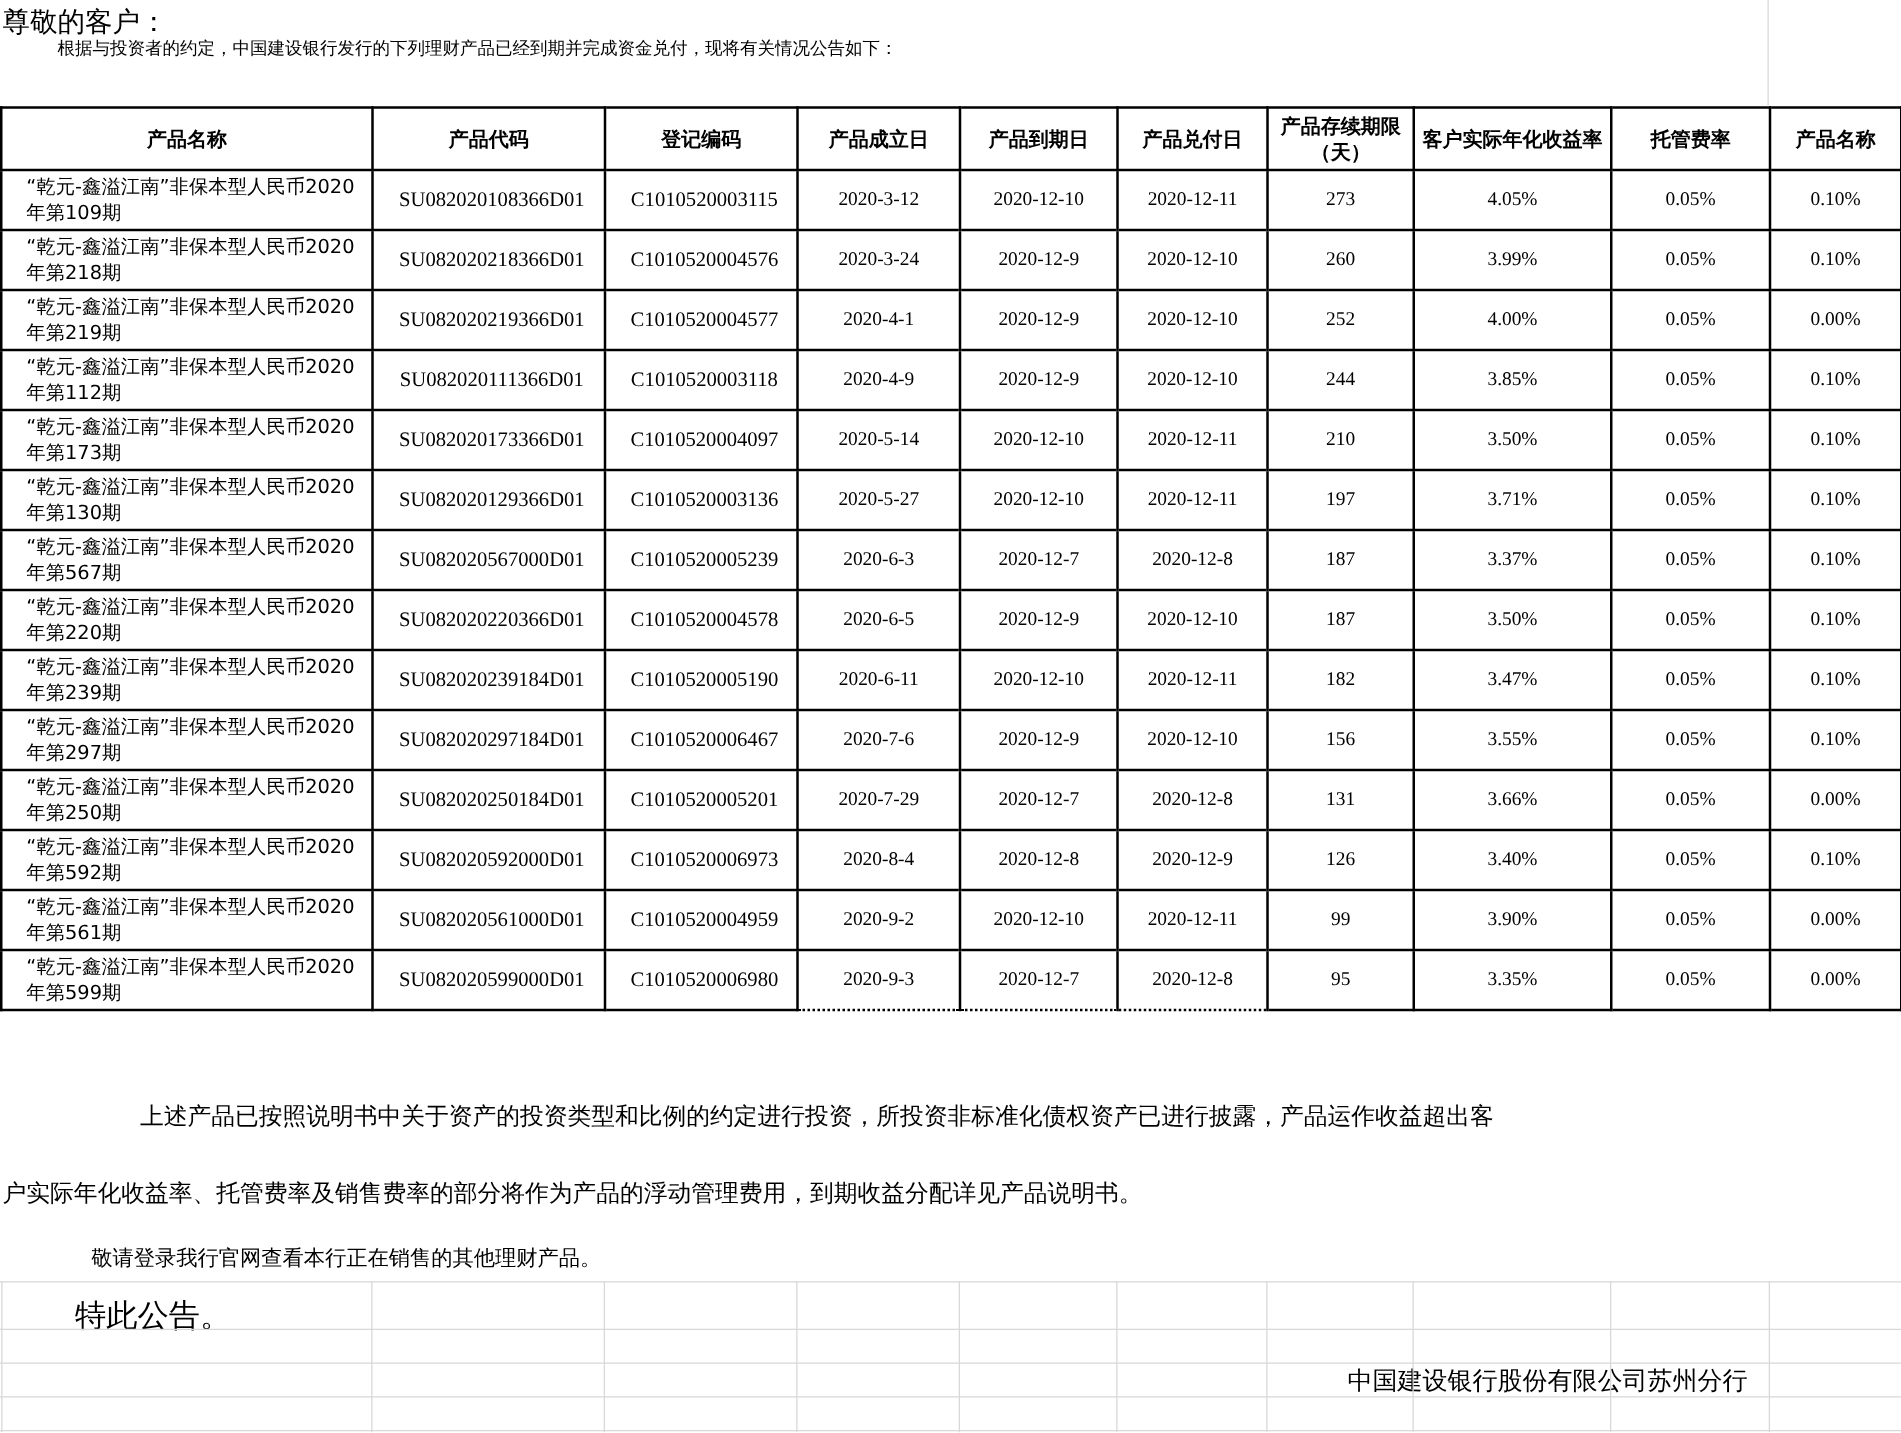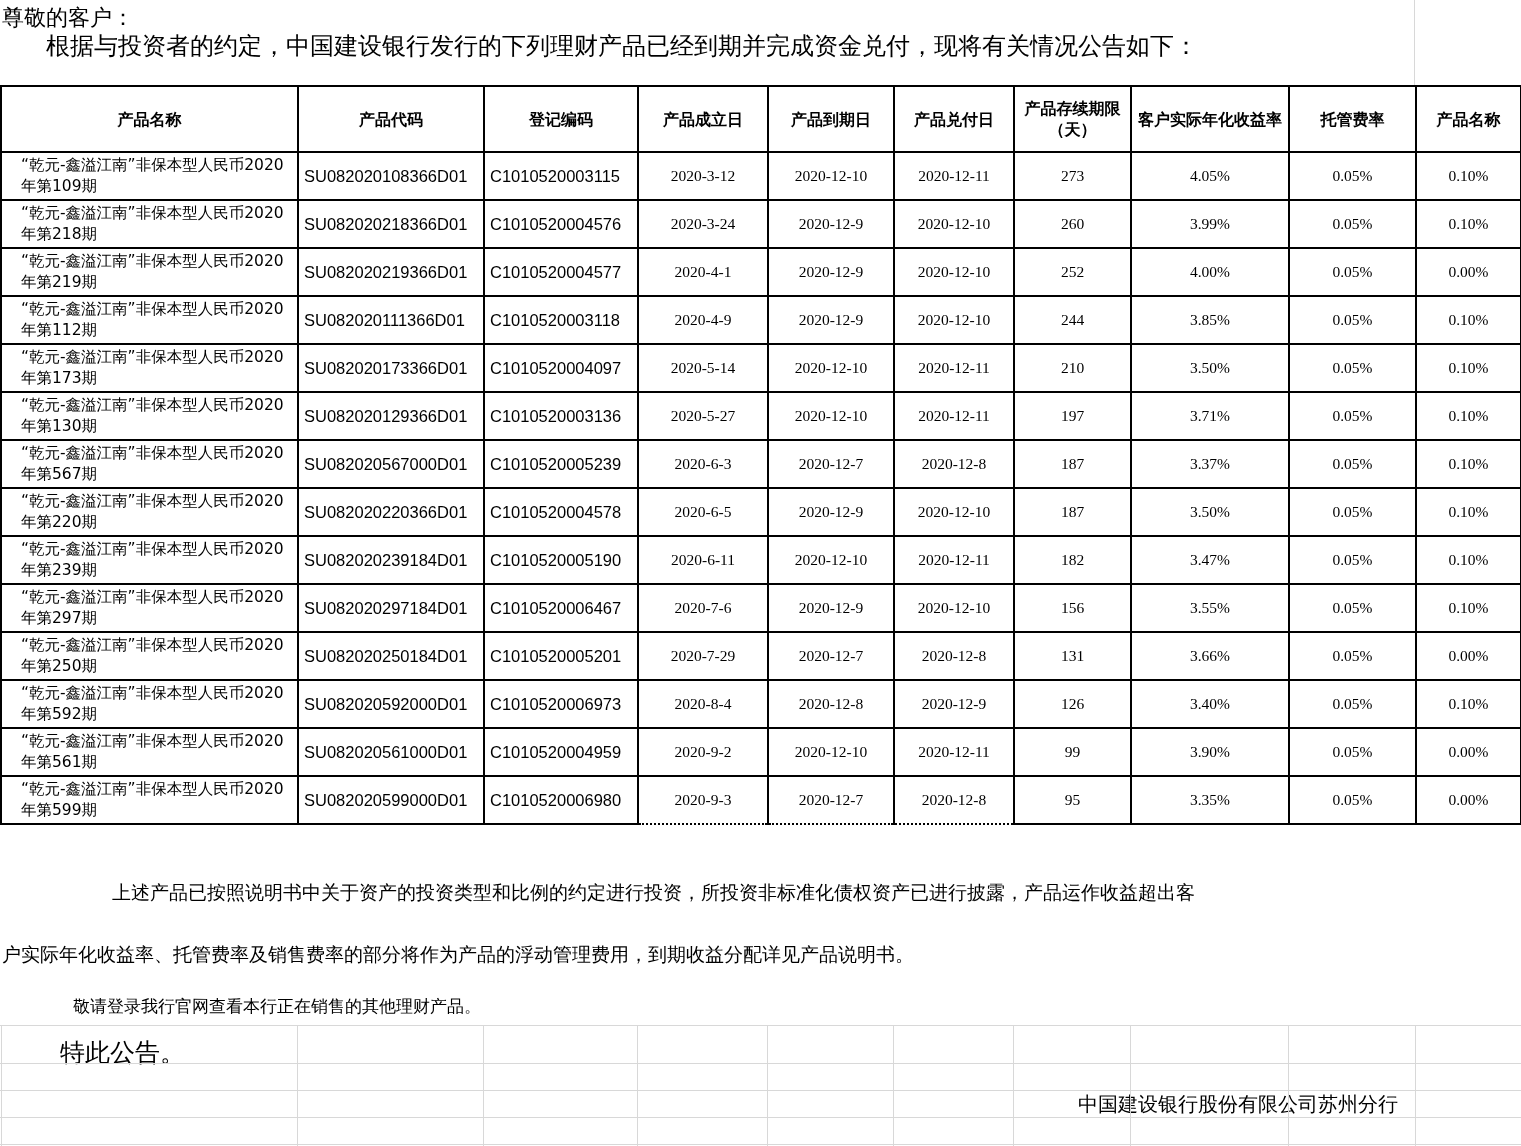--- a/index.html
+++ b/index.html
@@ -3,35 +3,35 @@
 <meta charset="utf-8">
 <style>
   html,body{margin:0;padding:0;}
   body{
     width:1521px;height:1146px;position:relative;overflow:hidden;
     background:#ffffff;color:#000000;
     font-family:"DejaVu Sans","Liberation Sans",sans-serif;
   }
   .line{position:absolute;white-space:nowrap;}
   .salutation{left:2px;top:3px;font-size:22px;}
-  .announce{left:46px;top:30px;font-size:24px;}
+  .announce{left:46px;top:30px;font-size:14px;}
 
   table.products{
     position:absolute;left:0;top:85px;width:1520px;
     border-collapse:collapse;table-layout:fixed;
     background:#ffffff;
   }
   th,td{border:2px solid #000;overflow:hidden;vertical-align:middle;padding:0;}
-  thead tr{height:66px;}
+  thead tr{height:50px;}
   tbody tr{height:48px;}
   th{font-size:16px;font-weight:bold;text-align:center;line-height:21px;padding:1px 2px;}
   td.name{font-size:15.5px;line-height:21px;text-align:left;padding:1px 2px 1px 19px;}
   td.code{
-    font-family:Liberation Sans, sans-serif;
-    font-size:16.5px;text-align:left;padding-left:5px;margin-top:48px;
+    font-family:Liberation Serif, serif;
+    font-size:16.5px;text-align:center;padding-left:5px;margin-top:48px;
   }
   td.center{
     font-family:"Liberation Serif","DejaVu Serif",serif;
     font-size:15.5px;text-align:center;
   }
   td.dotted{border-bottom-style:dotted;}
 
   .para1{left:112px;top:880px;font-size:19px;}
   .para2{left:2px;top:942px;font-size:19px;}
   .para3{left:73px;top:995px;font-size:17px;}

